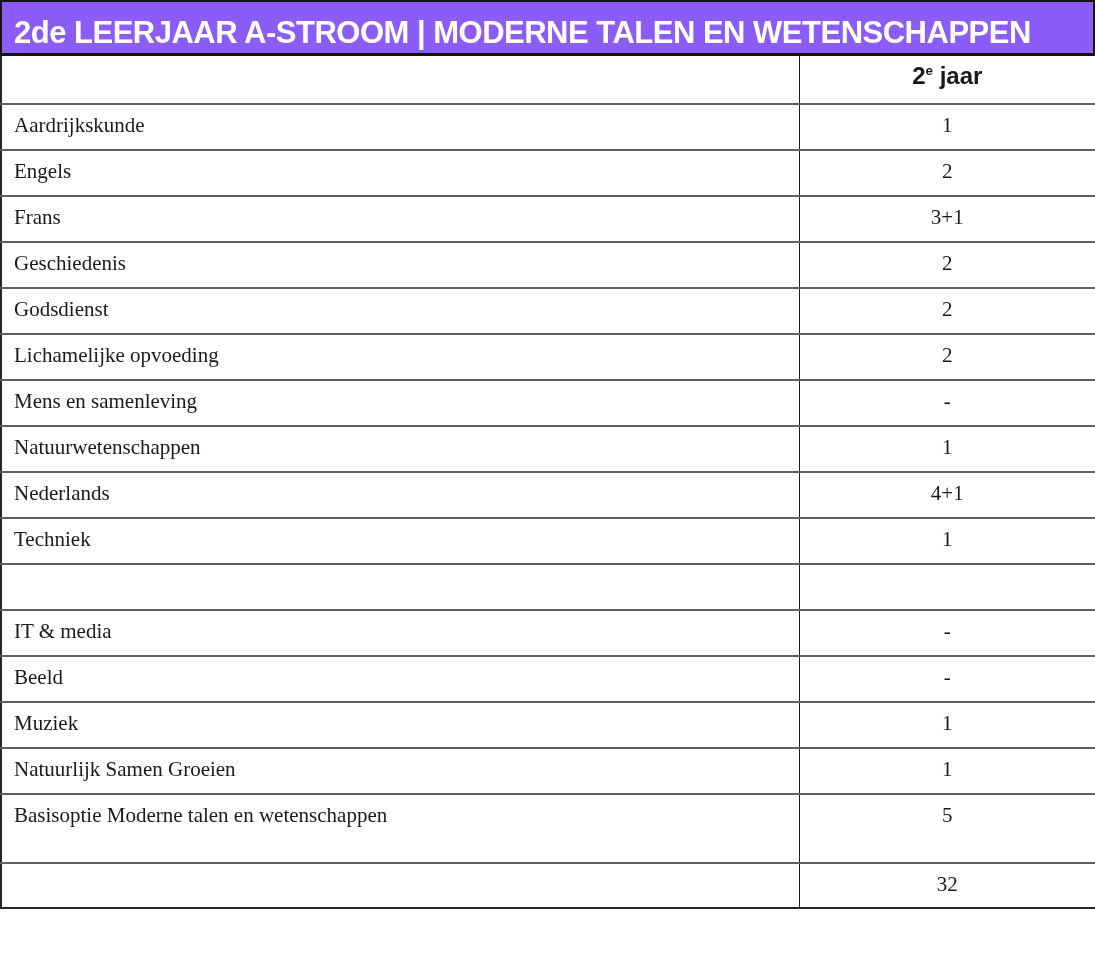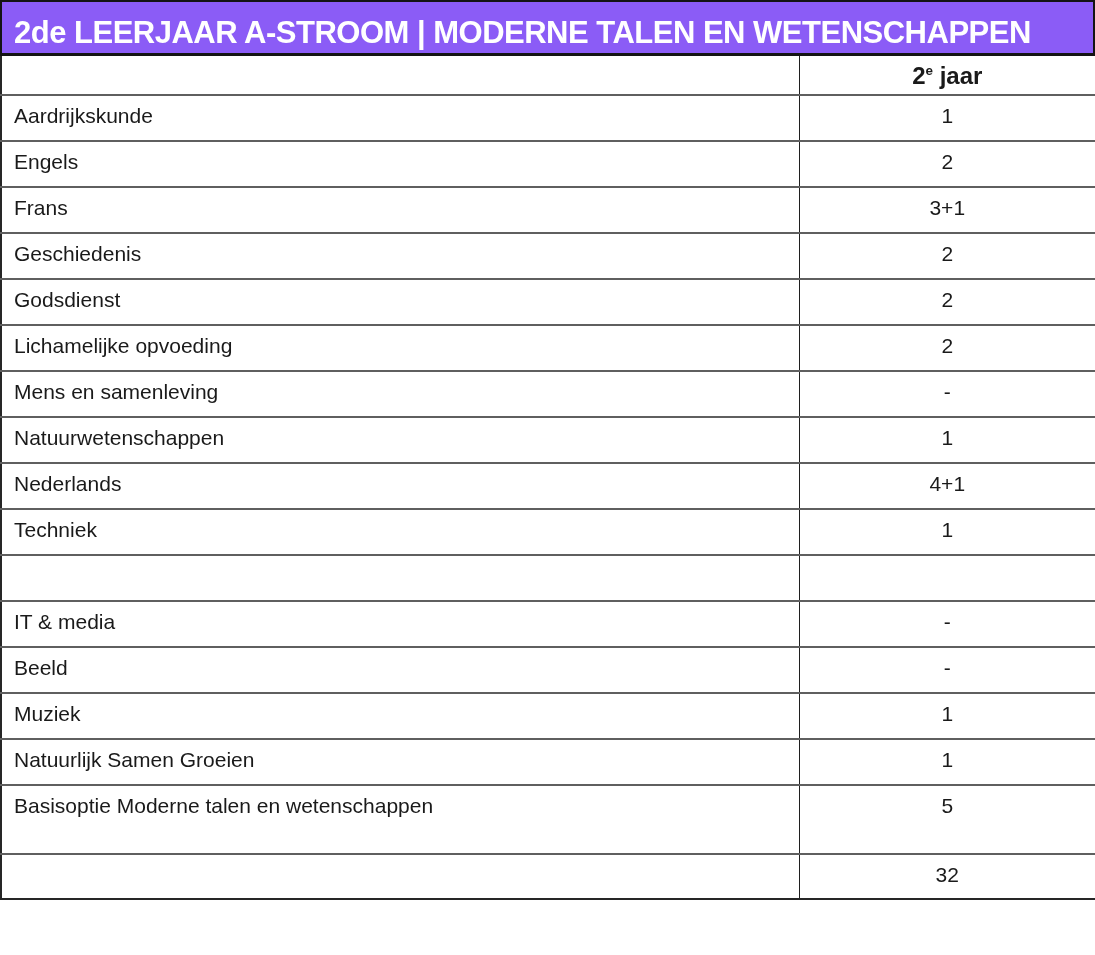--- a/index.html
+++ b/index.html
@@ -44,22 +44,22 @@
     border-left: 1px solid #1f1f1f;
     vertical-align: top;
     color: #1a1a1a;
     font-size: 21px;
     line-height: 24px;
     padding: 8px 12px 4px 12px;
     overflow: hidden;
     white-space: nowrap;
   }
   thead th { border-top: none; }
-  tr.header-row { height: 39px; border-radius: 13px; }
-  tbody tr { height: 46px; }
+  tr.header-row { height: 48px; border-radius: 13px; }
+  tbody tr { height: 46px; font-family: Liberation Serif, serif; }
   tr.tall { height: 69px; }
   tr.total { height: 45px; }
   th.hours-head {
     text-align: center;
     font-weight: bold;
     font-size: 24px;
     line-height: 26px;
     padding-top: 7px;
   }
   th.hours-head sup {

